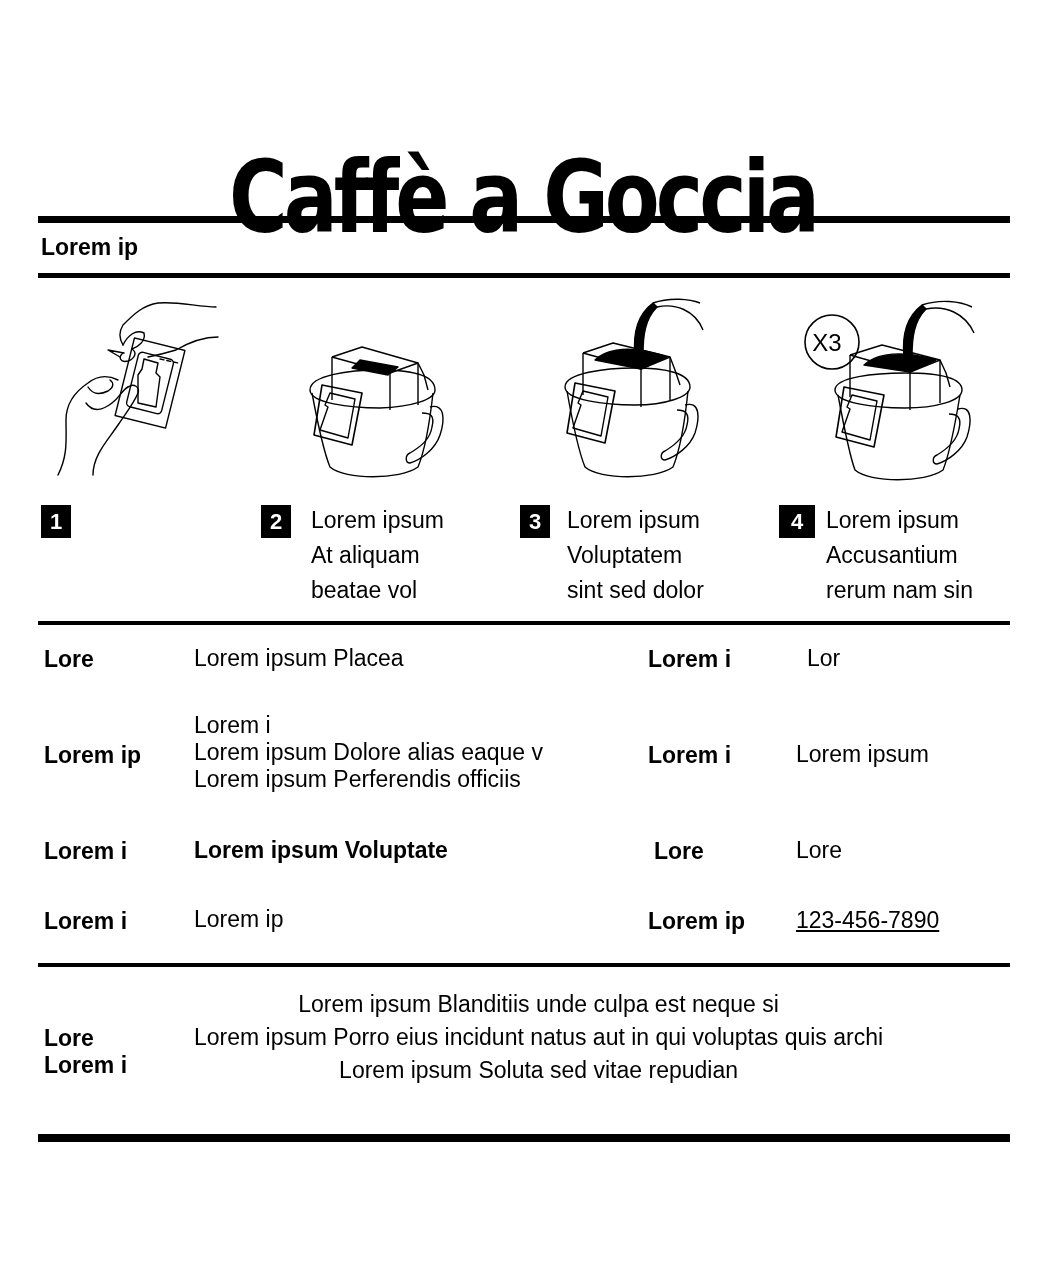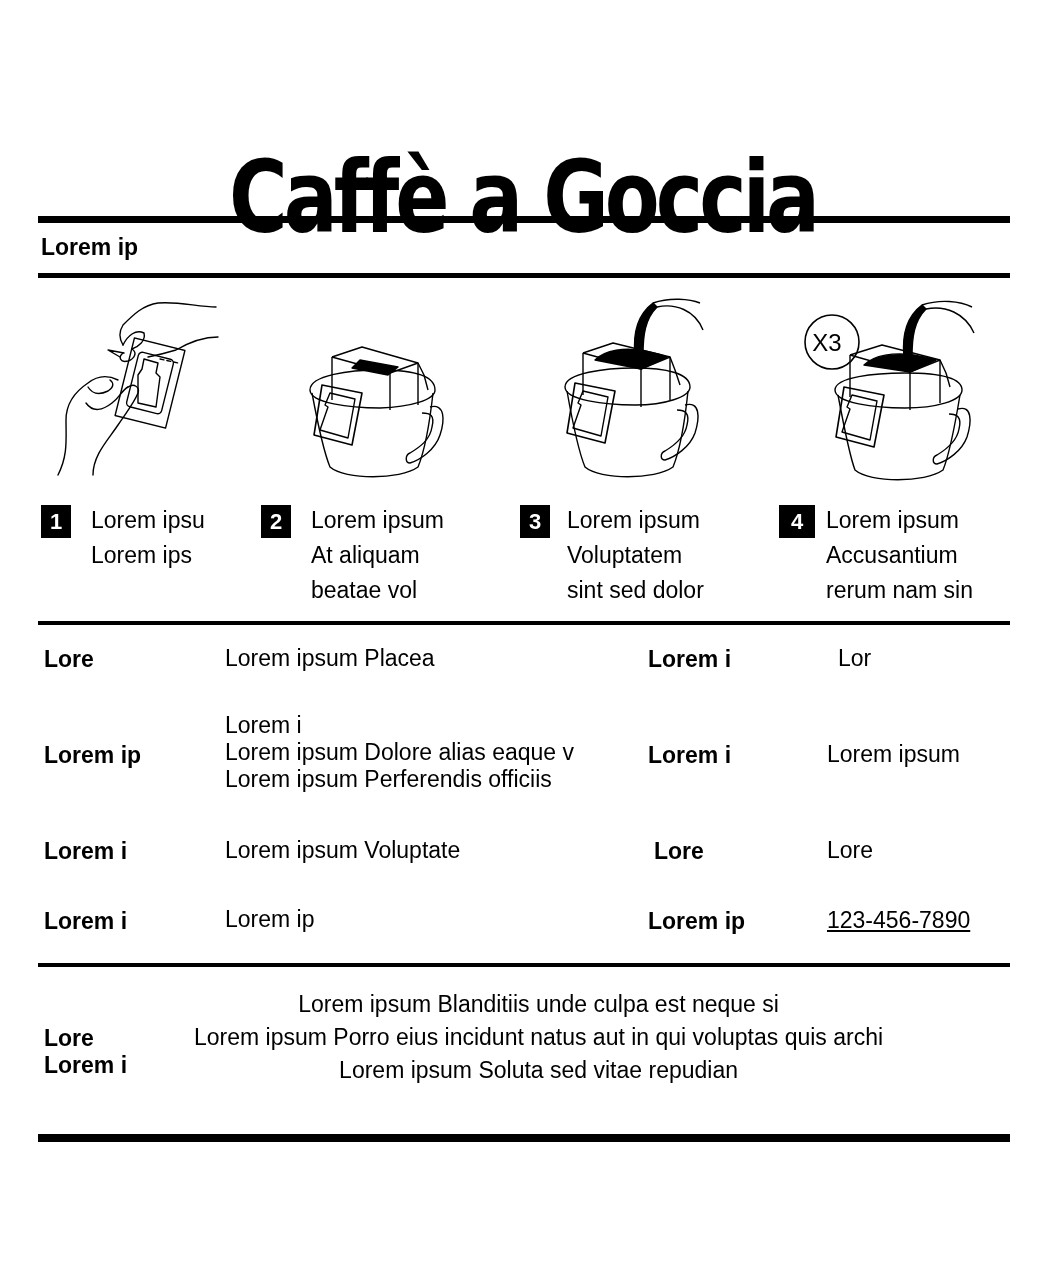--- a/index.html
+++ b/index.html
@@ -25,21 +25,21 @@
   .illus { position: absolute; top: 295px; }
   .illus svg { display: block; }
   .step { position: absolute; top: 505px; display: flex; }
   .step-num {
     width: 30px; height: 33px; background: #000; color: #fff;
     font-weight: 700; font-size: 22px; line-height: 33px; text-align: center; margin-right: 20px; flex: 0 0 auto;
   }
   .step-text { font-size: 23px; line-height: 35px; margin-top: -2px; }
   .step-text div { white-space: nowrap; }
   .lbl { position: absolute; font-size: 23px; font-weight: 700; line-height: 28px; white-space: nowrap; }
-  .val { position: absolute; font-size: 23px; line-height: 27px; white-space: nowrap; margin-left: 31px; }
+  .val { position: absolute; font-size: 23px; line-height: 27px; white-space: nowrap; }
   .notes-label { position: absolute; left: 44px; top: 1025px; font-size: 23px; font-weight: 700; line-height: 27px; }
   .notes { position: absolute; left: 194px; top: 988px; font-size: 23px; line-height: 33px; }
   .notes div { white-space: nowrap; text-align: center; }
 </style>
 </head>
 <body>
 
 <h1 class="title">Caffè a Goccia</h1>
 
 <div class="rule r1"></div>
@@ -115,24 +115,20 @@
     <path d="M122 10 C140 4 160 6 172 12"></path>
     <path d="M126 14 C145 10 165 18 174 38"></path>
     <path d="M44 92 L84 100 L74 152 L36 142 Z" stroke-width="1.6"></path>
     <path d="M52 100 L77 106 L70 145 L42 137 L50 114 L47 112 Z"></path>
   </svg>
 </div>
 <div style="position:absolute; left:805px; top:328px; width:44px; text-align:center; font-size:24px; line-height:30px;">X3</div>
 
 <div class="step" style="left:41px;">
   <div class="step-num">1</div>
-  <div class="step-text">
-    <div>Lorem ipsu</div>
-    <div>Lorem ips</div>
-  </div>
 </div>
 <div class="step" style="left:261px;">
   <div class="step-num">2</div>
   <div class="step-text">
     <div>Lorem ipsum</div>
     <div>At aliquam</div>
     <div>beatae vol</div>
   </div>
 </div>
 <div class="step" style="left:520px;">
@@ -156,21 +152,21 @@
 
 <div class="lbl" style="left:44px; top:645px;">Lore</div>
 <div class="val" style="left:194px; top:645px;">Lorem ipsum Placea</div>
 
 <div class="lbl" style="left:44px; top:741px;">Lorem ip</div>
 <div class="val" style="left:194px; top:712px;">Lorem i</div>
 <div class="val" style="left:194px; top:739px;">Lorem ipsum Dolore alias eaque v</div>
 <div class="val" style="left:194px; top:766px;">Lorem ipsum Perferendis officiis</div>
 
 <div class="lbl" style="left:44px; top:837px;">Lorem i</div>
-<div class="val" style="left:194px; top:837px;">Lorem ipsum Voluptate</div>
+<div class="val" style="left:194px; top:837px;font-weight:bold;">Lorem ipsum Voluptate</div>
 
 <div class="lbl" style="left:44px; top:907px;">Lorem i</div>
 <div class="val" style="left:194px; top:906px;">Lorem ip</div>
 
 <div class="lbl" style="left:648px; top:645px;">Lorem i</div>
 <div class="val" style="left:807px; top:645px;text-align:right;">Lor</div>
 
 <div class="lbl" style="left:648px; top:741px;">Lorem i</div>
 <div class="val" style="left:796px; top:741px;">Lorem ipsum</div>
 

